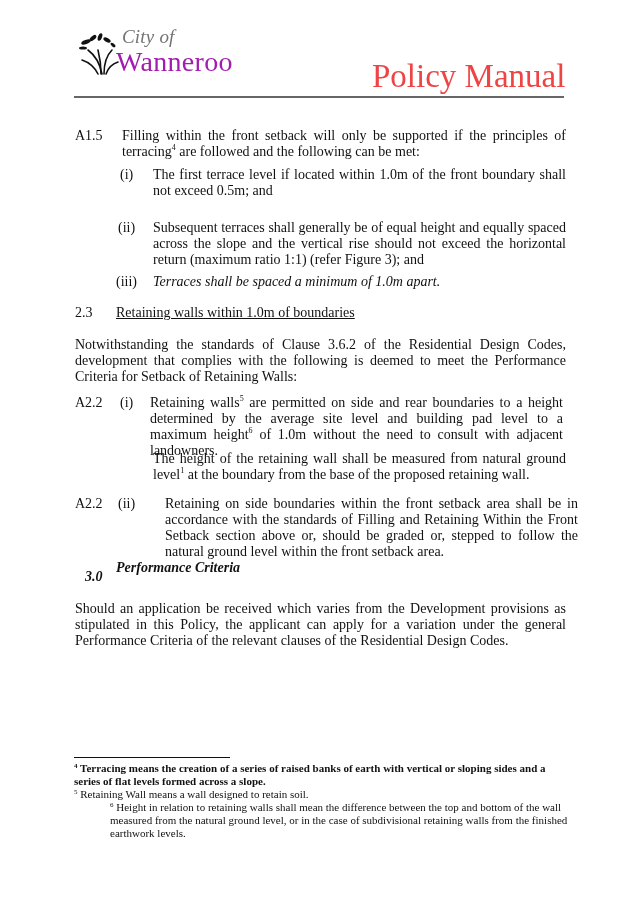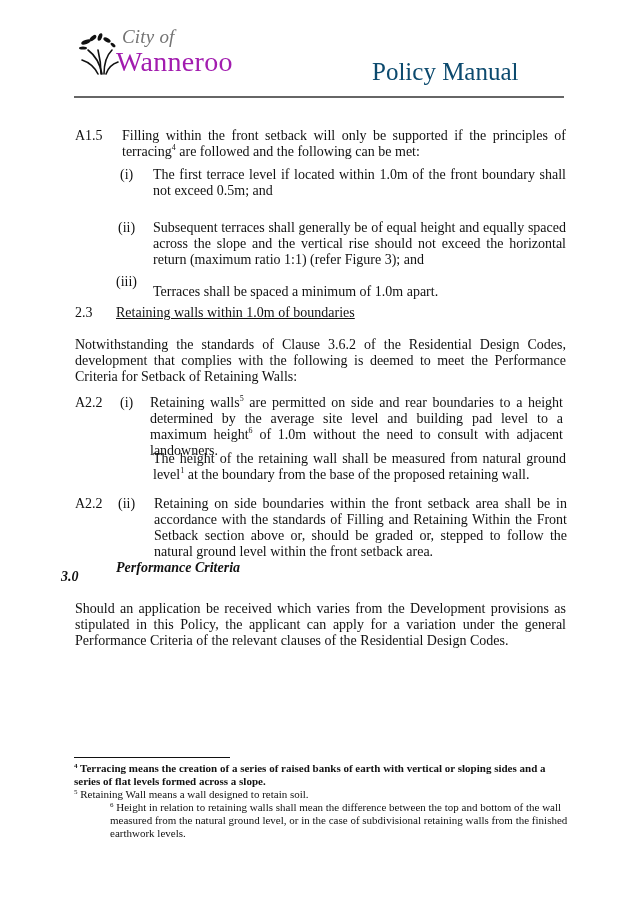--- a/index.html
+++ b/index.html
@@ -2,21 +2,21 @@
 <html><head>
 <meta charset="utf-8">
 <style>
   html, body { margin: 0; padding: 0; background: #ffffff; }
   body { width: 637px; height: 902px; position: relative; overflow: hidden;
          font-family: "Liberation Serif", "DejaVu Serif", serif; color: #111; }
   .abs { position: absolute; }
   .logo-icon { left: 76px; top: 28px; width: 46px; height: 48px; }
   .logo-city { left: 122px; top: 26px; font-size: 19px; font-style: italic; color: #737373; letter-spacing: 0.2px; }
   .logo-name { left: 116px; top: 46px; font-size: 28px; color: #a21caf; letter-spacing: 0.3px; }
-  .manual-title { left: 372px; top: 58px; font-size: 25px; color: #0c4a6e; }
+  .manual-title { left: 372px; top: 58px; font-size: 33px; color: #ef4444; }
   .header-rule { left: 74px; top: 96px; width: 490px; height: 0; border-top: 2px solid #666; }
 
   .txt { font-size: 14px; line-height: 16px; text-align: justify; }
   .lbl { font-size: 14px; line-height: 16px; }
   sup { font-size: 8px; line-height: 0; vertical-align: 6px; }
 
   .section-title u { text-decoration: underline; margin-top: 37px; }
   .bi { font-weight: bold; font-style: italic; }
 
   .fn-rule { left: 74px; top: 757px; width: 156px; border-top: 1px solid #111; }
@@ -53,35 +53,35 @@
 <div class="abs lbl" style="left:75px; top:128px;">A1.5</div>
 <div class="abs txt" style="left:122px; top:128px; width:444px;"><span>Filling within the front setback will only be supported if the principles of terracing</span><sup>4</sup><span> are followed and the following can be met:</span></div>
 
 <div class="abs lbl" style="left:120px; top:167px;">(i)</div>
 <div class="abs txt" style="left:153px; top:167px; width:413px;">The first terrace level if located within 1.0m of the front boundary shall not exceed 0.5m; and</div>
 
 <div class="abs lbl" style="left:118px; top:220px;">(ii)</div>
 <div class="abs txt" style="left:153px; top:220px; width:413px;">Subsequent terraces shall generally be of equal height and equally spaced across the slope and the vertical rise should not exceed the horizontal return (maximum ratio 1:1) (refer Figure 3); and</div>
 
 <div class="abs lbl" style="left:116px; top:274px;">(iii)</div>
-<div class="abs txt" style="left:153px; top:284px; width:413px;">Terraces shall be spaced a minimum of 1.0m apart.</div>
+<div class="abs txt" style="left:153px; top:274px; width:413px;font-style:italic;">Terraces shall be spaced a minimum of 1.0m apart.</div>
 
 <div class="abs lbl" style="left:75px; top:305px;">2.3</div>
 <div class="abs lbl section-title" style="left:116px; top:305px;"><u>Retaining walls within 1.0m of boundaries</u></div>
 <div class="abs txt" style="left:75px; top:337px; width:491px;">Notwithstanding the standards of Clause 3.6.2 of the Residential Design Codes, development that complies with the following is deemed to meet the Performance Criteria for Setback of Retaining Walls:</div>
 
 <div class="abs lbl" style="left:75px; top:395px;">A2.2</div>
 <div class="abs lbl" style="left:120px; top:395px;">(i)</div>
 <div class="abs txt" style="left:140px; top:395px; width:413px;margin-left:10px;"><span>Retaining walls</span><sup>5</sup><span> are permitted on side and rear boundaries to a height determined by the average site level and building pad level to a maximum height</span><sup>6</sup><span> of 1.0m without the need to consult with adjacent landowners.</span></div>
 <div class="abs txt" style="left:153px; top:451px; width:413px;"><span>The height of the retaining wall shall be measured from natural ground level</span><sup>1</sup><span> at the boundary from the base of the proposed retaining wall.</span></div>
 
 <div class="abs lbl" style="left:75px; top:496px;">A2.2</div>
 <div class="abs lbl" style="left:118px; top:496px;">(ii)</div>
-<div class="abs txt" style="left:154px; top:496px; width:413px;">Retaining on side boundaries within the front setback area shall be in accordance with the standards of Filling and Retaining Within the Front Setback section above or, should be graded or, stepped to follow the natural ground level within the front setback area.</div>
+<div class="abs txt" style="left:165px; top:496px; width:413px;">Retaining on side boundaries within the front setback area shall be in accordance with the standards of Filling and Retaining Within the Front Setback section above or, should be graded or, stepped to follow the natural ground level within the front setback area.</div>
 
-<div class="abs lbl bi" style="left:61px; top:569px;">3.0</div>
+<div class="abs lbl bi" style="left:85px; top:569px;">3.0</div>
 <div class="abs lbl bi" style="left:116px; top:560px;">Performance Criteria</div>
 <div class="abs txt" style="left:75px; top:601px; width:491px;">Should an application be received which varies from the Development provisions as stipulated in this Policy, the applicant can apply for a variation under the general Performance Criteria of the relevant clauses of the Residential Design Codes.</div>
 
 <div class="abs fn-rule"></div>
 <div class="abs fn" style="top:762px;font-weight:bold;"><sup>4</sup><span> Terracing means the creation of a series of raised banks of earth with vertical or sloping sides and a series of flat levels formed across a slope.</span></div>
 <div class="abs fn" style="top:788px;"><sup>5</sup><span> Retaining Wall means a wall designed to retain soil.</span></div>
 <div class="abs fn" style="top:801px;margin-left:36px;"><sup>6</sup><span> Height in relation to retaining walls shall mean the difference between the top and bottom of the wall measured from the natural ground level, or in the case of subdivisional retaining walls from the finished earthwork levels.</span></div>
 
 </body></html>

